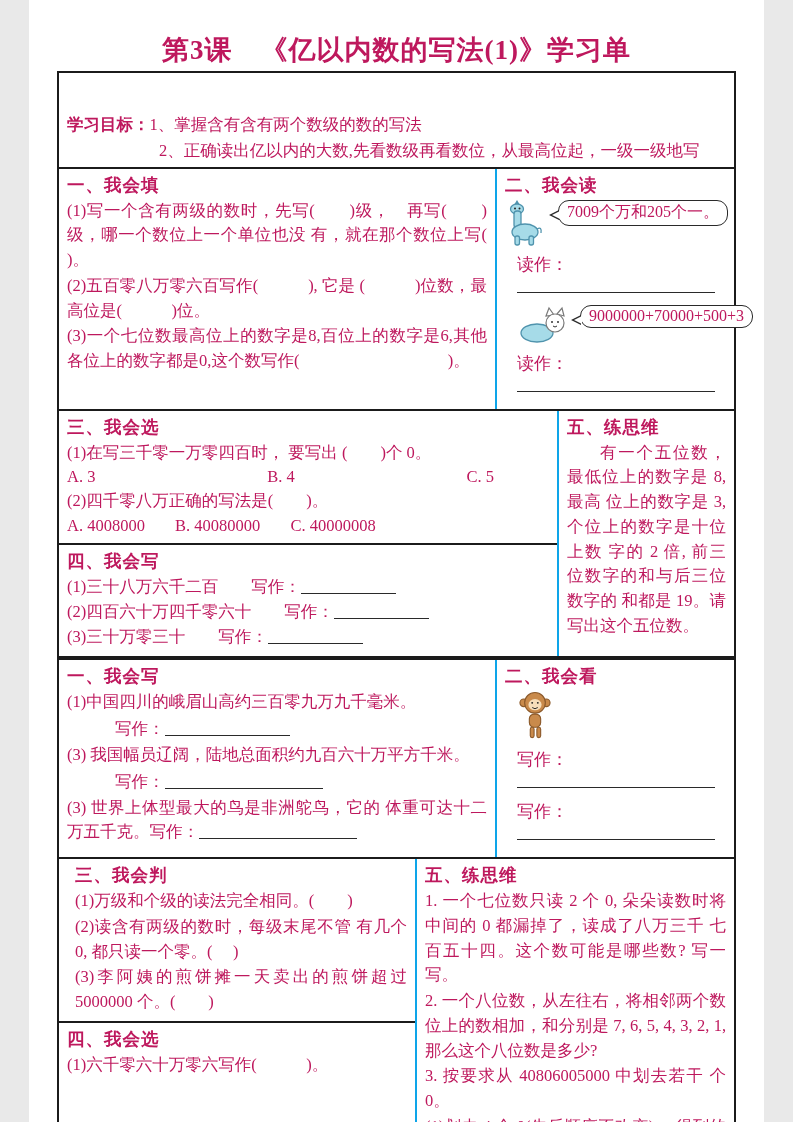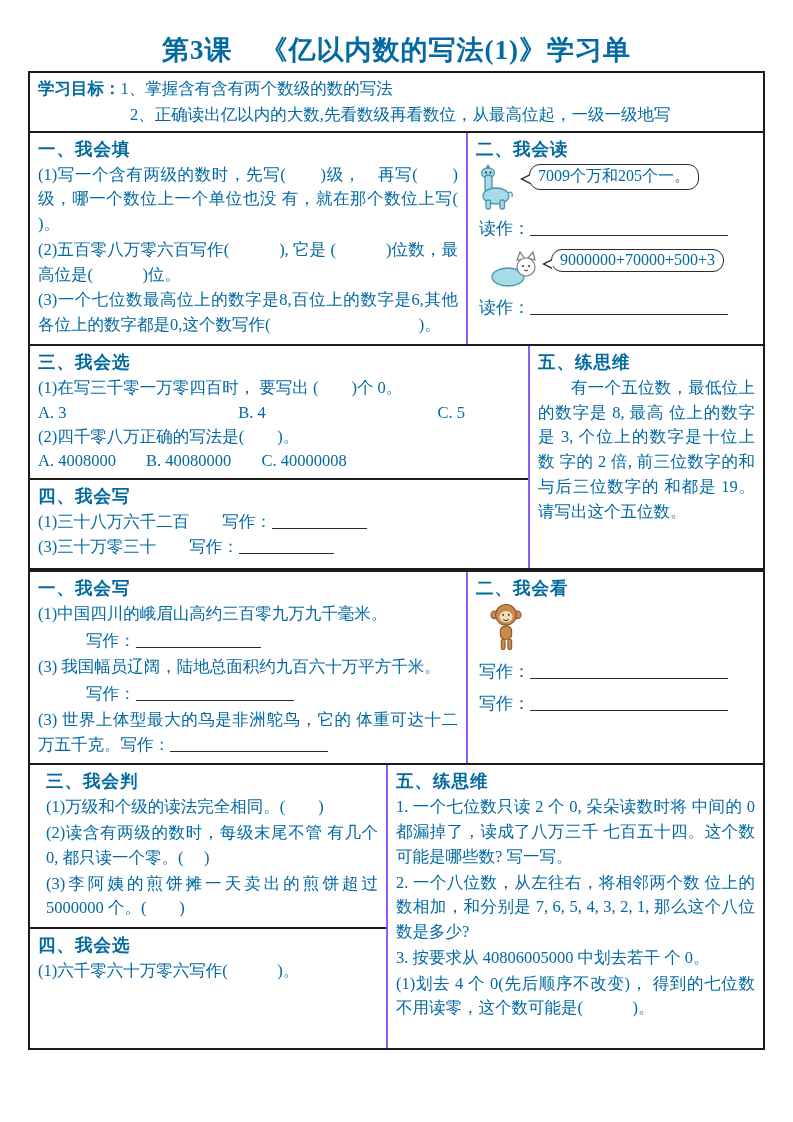--- a/index.html
+++ b/index.html
@@ -1,63 +1,63 @@
 <!DOCTYPE html>
 <html><head>
 <meta charset="utf-8">
 <style>
   html,body{margin:0;padding:0;background:#e9e9e9;}
   .page{
-    width:793px;height:1122px;margin:0 auto;background:#ffffff;
+    width:735px;height:1122px;margin:0 auto;background:#ffffff;
     box-sizing:border-box;padding:34px 28px 6px;
     font-family:"Liberation Serif","DejaVu Serif",serif;
-    color:#0369a1;position:relative;overflow:hidden;
+    color:#be185d;position:relative;overflow:hidden;
   }
   .doc-title{
     text-align:center;font-weight:bold;font-size:27px;letter-spacing:1px;
     margin:0 0 5px;line-height:1.2;
     font-family:"Liberation Serif","DejaVu Serif",serif;
   }
   .doc-title.second{margin-top:10px;}
   .sheet-table{border:2px solid #1b1b1b;width:100%;box-sizing:border-box;}
   .row{box-sizing:border-box;}
   .row + .row{border-top:2px solid #1b1b1b;}
   .cols{display:flex;align-items:stretch;}
   .cell{box-sizing:border-box;padding:3px 8px 5px;}
-  .cell.bordered-right{border-right:2px solid #8b5cf6;}
+  .cell.bordered-right{border-right:2px solid #0ea5e9;}
   .subcell{box-sizing:border-box;padding:3px 8px 5px;}
   .subcell + .subcell{border-top:2px solid #1b1b1b;}
   
   .w-left-b{width:438px;flex:0 0 auto;}
   .w-right-b{flex:1 1 auto;}
   .w-left-c1{width:500px;flex:0 0 auto;padding:0;}
   .w-right-c1{flex:1 1 auto;}
   .w-left-c2{width:358px;flex:0 0 auto;padding:0;}
   .w-right-c2{flex:1 1 auto;}
   
   .t1-objectives{min-height:50px;}
   .t1-rowb{min-height:193px;}
   .t1-c-top{min-height:124px;}
   .t1-c-bottom{min-height:90px;}
   .t2-objectives{min-height:46px;}
   .t2-rowb{min-height:165px;}
   .t2-c-top{min-height:150px;margin-left:8px;}
   .t2-c-bottom{min-height:121px;}
-  .objectives{padding:3px 8px;font-size:16.5px;line-height:1.55;}
+  .objectives{padding:3px 8px;font-size:16.5px;line-height:1.55;margin-top:36px;}
   .obj-label{font-weight:bold;font-family:"Liberation Sans","DejaVu Sans",sans-serif;}
   .obj-line2{padding-left:92px;}
   .sec-h{
     font-weight:bold;font-size:17.5px;margin:1px 0 2px;
     font-family:"Liberation Sans","DejaVu Sans",sans-serif;letter-spacing:1px;
   }
   .body-text{font-size:16.5px;line-height:1.5;margin:1px 0;text-align:justify;}
   .indent2{text-indent:2em;}
   .blank{display:inline-block;border-bottom:1.5px solid #2a2a2a;height:15px;vertical-align:-2px;}
   .w90{width:95px;} .w120{width:125px;} .w150{width:158px;} .w195{width:198px;}
-  .answer-line{font-size:17px;margin:7px 3px 9px;}
+  .answer-line{font-size:17px;margin:7px 12px 9px;}
   .speak-row{display:flex;align-items:flex-start;margin:3px 0 1px;}
   .speak-row.indented{padding-left:14px;}
   .animal{flex:0 0 auto;line-height:0;}
   .bubble{
     position:relative;display:inline-block;border:1.7px solid #2a2a2a;border-radius:11px;
     padding:1px 8px 2px;font-size:16px;margin-left:13px;background:#fff;white-space:nowrap;
   }
   .bubble::before{
     content:"";position:absolute;left:-10px;top:9px;width:0;height:0;
     border-top:5px solid transparent;border-bottom:5px solid transparent;border-right:10px solid #2a2a2a;
@@ -151,20 +151,21 @@
           <p class="body-text">(2)四千零八万正确的写法是(　　)。</p>
           <div class="options-inline">
             <span>A. 4008000</span>
             <span>B. 40080000</span>
             <span>C. 40000008</span>
           </div>
         </div>
         <div class="subcell t1-c-bottom">
           <div class="sec-h">四、我会写</div>
           <div class="write-line"><span>(1)三十八万六千二百　　写作：</span><span class="blank w90"></span></div>
+          <div class="write-line"><span>(2)四百六十万四千零六十　　写作：</span><span class="blank w90"></span></div>
           <div class="write-line"><span>(3)三十万零三十　　写作：</span><span class="blank w90"></span></div>
         </div>
       </div>
       <div class="cell w-right-c1">
         <div class="sec-h">五、练思维</div>
         <p class="body-text indent2">有一个五位数，最低位上的数字是 8, 最高 位上的数字是 3, 个位上的数字是十位上数 字的 2 倍, 前三位数字的和与后三位数字的 和都是 19。请写出这个五位数。</p>
       </div>
     </div>
   </div>
 

